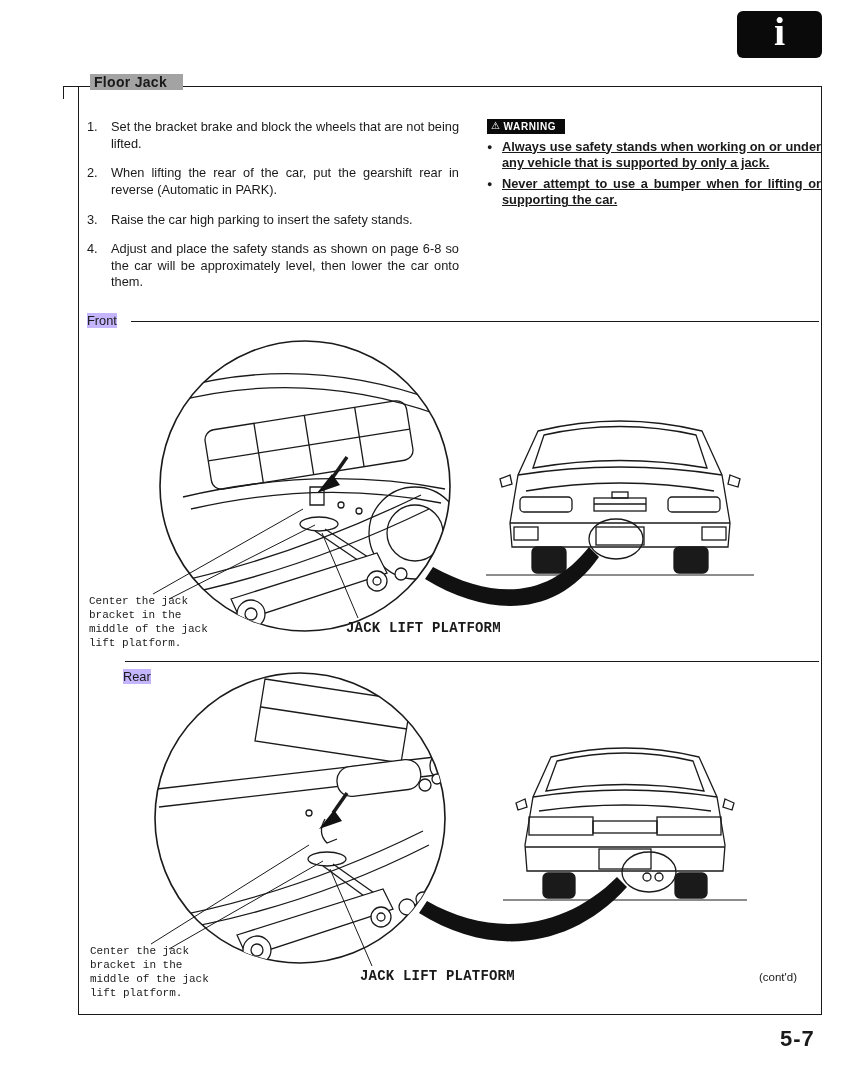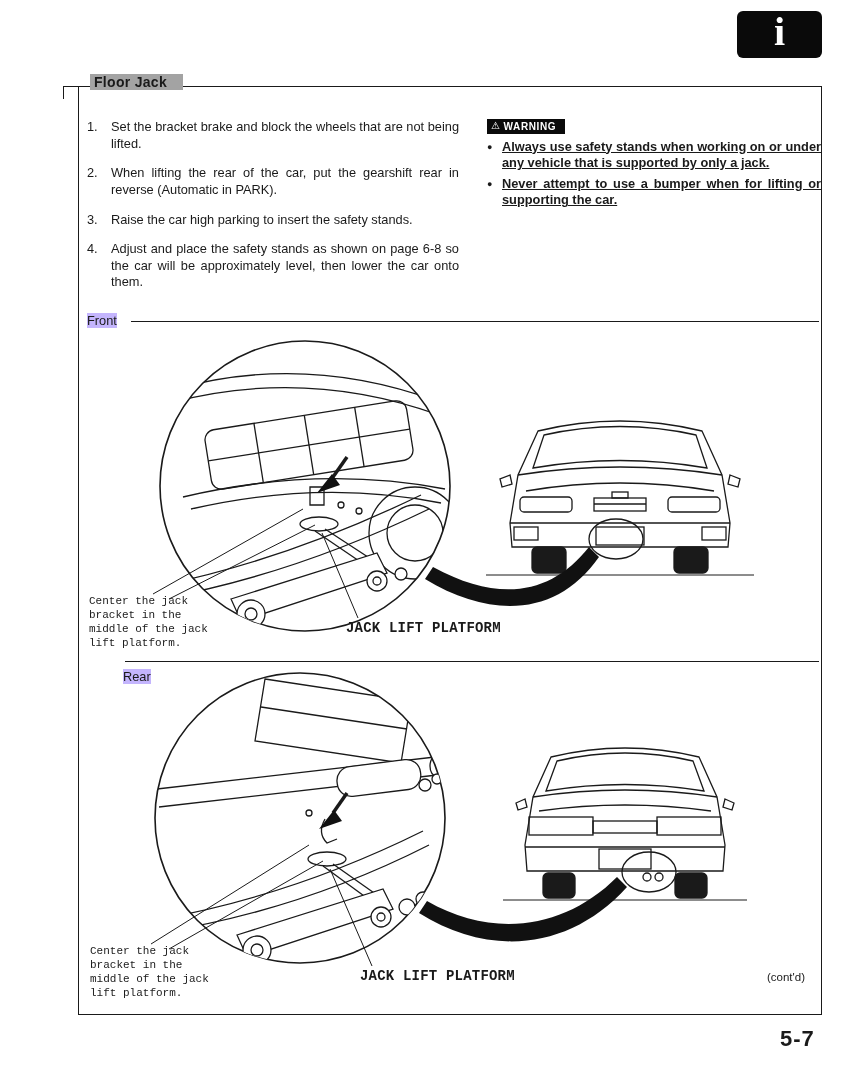--- a/index.html
+++ b/index.html
@@ -50,21 +50,21 @@
   #front-diagram{top:240px;height:326px;}
   #rear-diagram{top:580px;height:330px;}
   .diagram svg{position:absolute;left:0;top:0;}
   .callout{position:absolute;font-size:11px;line-height:1.27;width:132px;background:transparent;}
   #front-callout{left:10px;top:268px;}
   #rear-callout{left:11px;top:278px;}
   .platform-label{position:absolute;font-size:14px;font-weight:bold;letter-spacing:.2px;white-space:nowrap;}
   #front-platform-label{left:267px;top:293px;}
   #rear-platform-label{left:281px;top:301px;}
 
-  .contd{position:absolute;right:16px;top:884px;font-size:11.5px;}
+  .contd{position:absolute;right:24px;top:884px;font-size:11.5px;}
   .page-number{position:absolute;left:780px;top:1026px;font-size:22px;font-weight:bold;letter-spacing:1px;}
 </style>
 </head>
 <body>
 
 <div class="page">
 
   <div class="info-box">
     <span class="glyph">i</span>
   </div>

